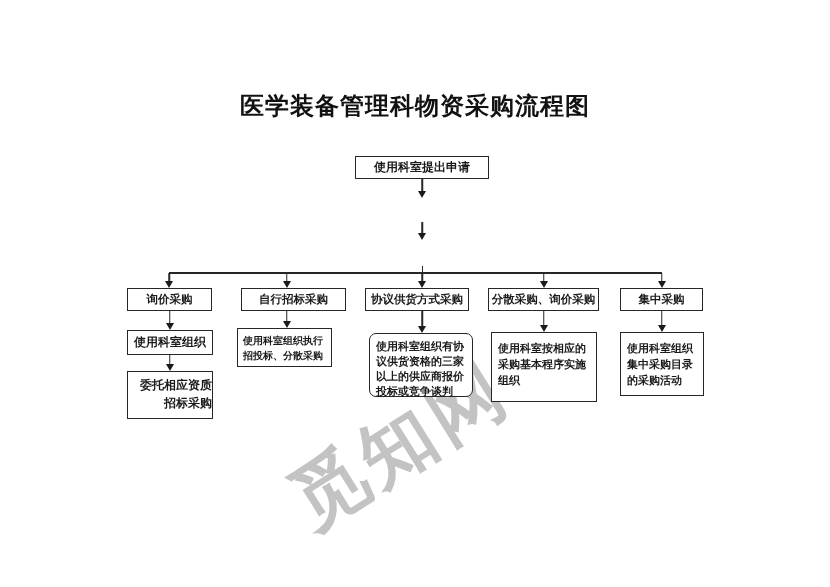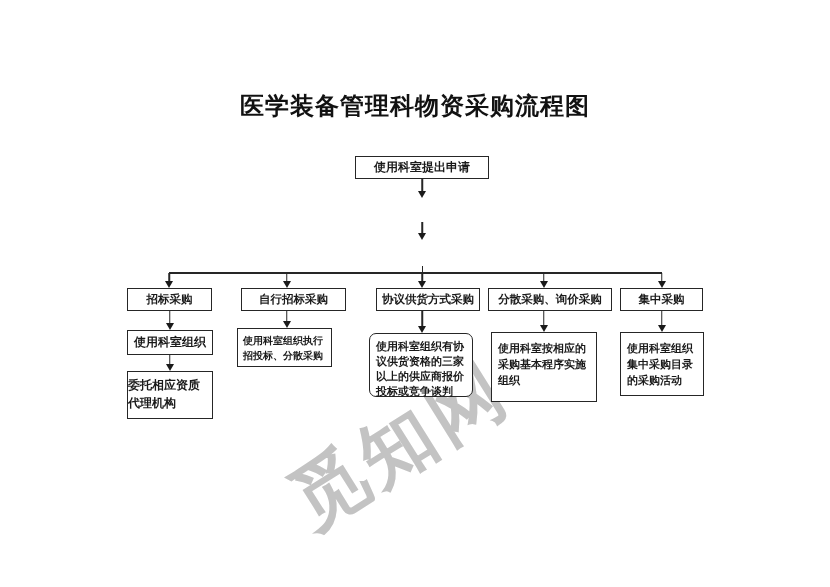--- a/index.html
+++ b/index.html
@@ -25,21 +25,21 @@
     z-index: 2;
   }
   .box {
     position: absolute;
     background: #ffffff;
     border: 1.5px solid #262626;
     box-sizing: border-box;
     display: flex;
     align-items: center;
     justify-content: center;
-    text-align: left;
+    text-align: right;
     font-size: 12px;
     font-weight: 700;
     color: #1a1a1a;
     z-index: 2;
     white-space: pre-line;
     line-height: 15px;
   }
   .box.para {
     display: block;
     text-align: left;
@@ -47,22 +47,22 @@
     justify-content: flex-start;
   }
   
   .chain1 { left: 355px; top: 156px; width: 134px; height: 23px; }
   .chain2 { left: 355px; top: 198px; width: 134px; height: 24px; }
   .chain3 { left: 355px; top: 240px; width: 134px; height: 26px; }
   
   .br { top: 288px; height: 23px; font-size: 11.5px; }
   .br1 { left: 127px; width: 85px; }
   .br2 { left: 241px; width: 105px; }
-  .br3 { left: 376px; width: 104px; }
-  .br4 { left: 488px; width: 124px; }
+  .br3 { left: 365px; width: 104px; }
+  .br4 { left: 488px; width: 111px; }
   .br5 { left: 620px; width: 83px; }
   
   .s1  { left: 127px; top: 330px; width: 86px; height: 25px; }
   .s1b { left: 127px; top: 371px; width: 86px; height: 48px; line-height: 18px; padding-top: 4px; display: block; }
   .s2  { left: 237px; top: 328px; width: 95px; height: 39px; font-size: 10px; line-height: 15px; padding: 4px 5px; }
   .s3  { left: 369px; top: 333px; width: 104px; height: 64px; font-size: 11px; line-height: 15px; padding: 5px 6px; border-radius: 7px; }
   .s4  { left: 491px; top: 332px; width: 106px; height: 70px; font-size: 11px; line-height: 16px; padding: 7px 6px; }
   .s5  { left: 620px; top: 332px; width: 84px; height: 64px; font-size: 11px; line-height: 16px; padding: 7px 6px; }
   
   .hline, .stub { position: absolute; background: #262626; z-index: 2; }
@@ -131,21 +131,21 @@
   </div>
   <div class="arrow-v" style="left:538.5px; top:273px; height:15px;">
     <div class="line"></div>
     <div class="head"></div>
   </div>
   <div class="arrow-v" style="left:656.5px; top:273px; height:15px;">
     <div class="line"></div>
     <div class="head"></div>
   </div>
 
-  <div class="box br br1">招标采购</div>
+  <div class="box br br1">询价采购</div>
   <div class="box br br2">自行招标采购</div>
   <div class="box br br3">协议供货方式采购</div>
   <div class="box br br4">分散采购、询价采购</div>
   <div class="box br br5">集中采购</div>
 
   <div class="arrow-v" style="left:164.5px; top:311px; height:19px;">
     <div class="line"></div>
     <div class="head"></div>
   </div>
   <div class="arrow-v" style="left:281.5px; top:311px; height:17px;">
@@ -177,15 +177,15 @@
 组织</div>
   <div class="box para s5">使用科室组织
 集中采购目录
 的采购活动</div>
 
   <div class="arrow-v" style="left:164.5px; top:355px; height:16px;">
     <div class="line"></div>
     <div class="head"></div>
   </div>
   <div class="box s1b">委托相应资质
-代理机构</div>
+招标采购</div>
 
 </div>
 
 </body></html>

